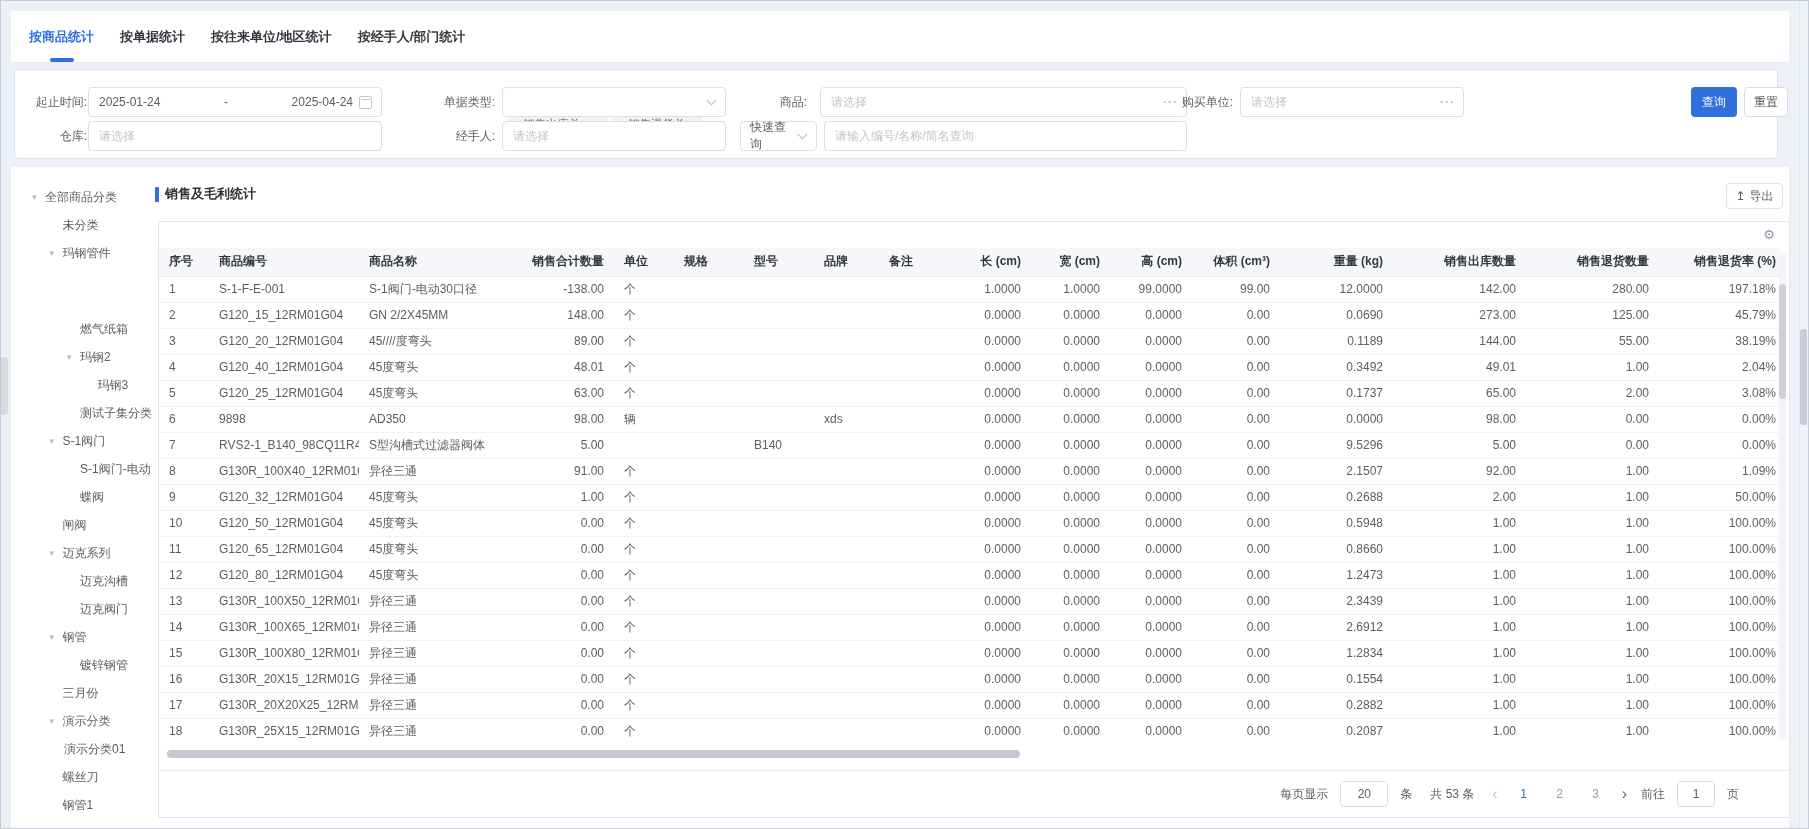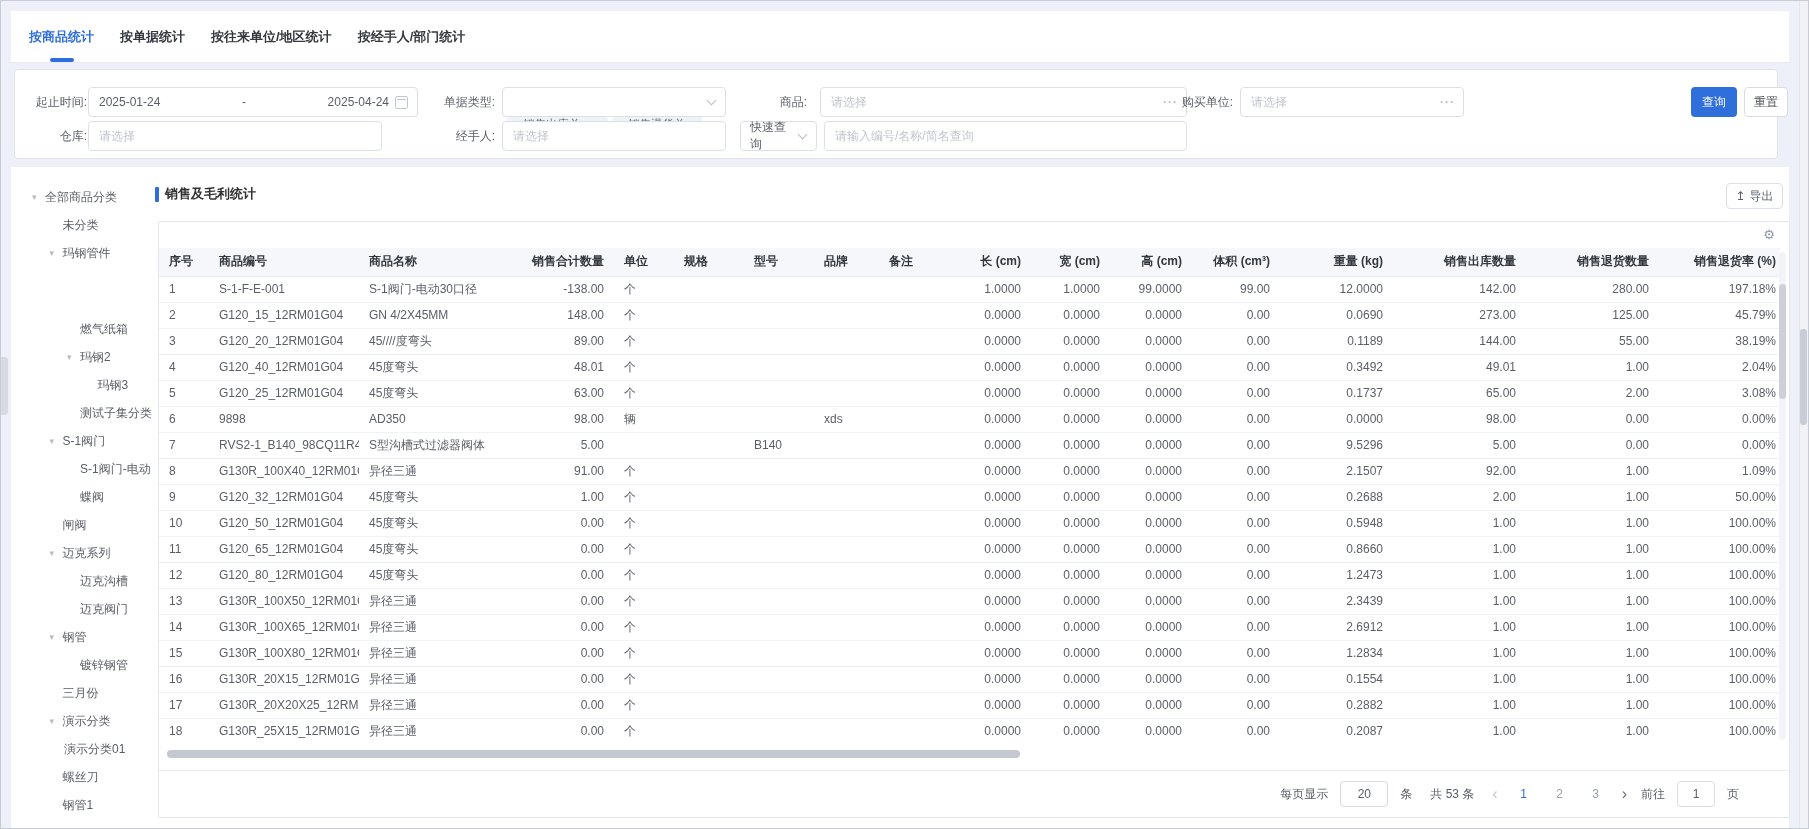--- a/index.html
+++ b/index.html
@@ -105,21 +105,21 @@
         <span>按往来单位/地区统计</span>
       </div>
       <div class="tab">
         <span>按经手人/部门统计</span>
       </div>
     </div>
 
   <div class="filter-card">
 
     <div class="f-label" style="left:12px;top:17px;width:60px;">起止时间:</div>
-    <div class="f-box" style="left:73px;top:17px;width:330px;justify-content:center;">
+    <div class="f-box" style="left:73px;top:17px;width:294px;justify-content:center;">
       <span class="date-text">2025-01-24</span>
       <span class="date-sep">-</span>
       <span class="date-text" style="padding-left:0;">2025-04-24</span>
       <span class="cal"></span>
     </div>
 
     <div class="f-label" style="left:410px;top:17px;width:70px;">单据类型:</div>
     <div class="f-box" style="left:487px;top:17px;width:224px;">
       <span class="tag-row" id="doc-type-tags">
           <span class="tag">
@@ -325,21 +325,21 @@
                 <td class="r">99.0000</td>
                 <td class="r">99.00</td>
                 <td class="r">12.0000</td>
                 <td class="r">142.00</td>
                 <td class="r">280.00</td>
                 <td class="r">197.18%</td>
               </tr>
               <tr>
                 <td>2</td>
                 <td>G120_15_12RM01G04</td>
-                <td>GN 4/2X45MM</td>
+                <td>GN 2/2X45MM</td>
                 <td class="r">148.00</td>
                 <td>个</td>
                 <td></td>
                 <td></td>
                 <td></td>
                 <td></td>
                 <td class="r">0.0000</td>
                 <td class="r">0.0000</td>
                 <td class="r">0.0000</td>
                 <td class="r">0.00</td>

